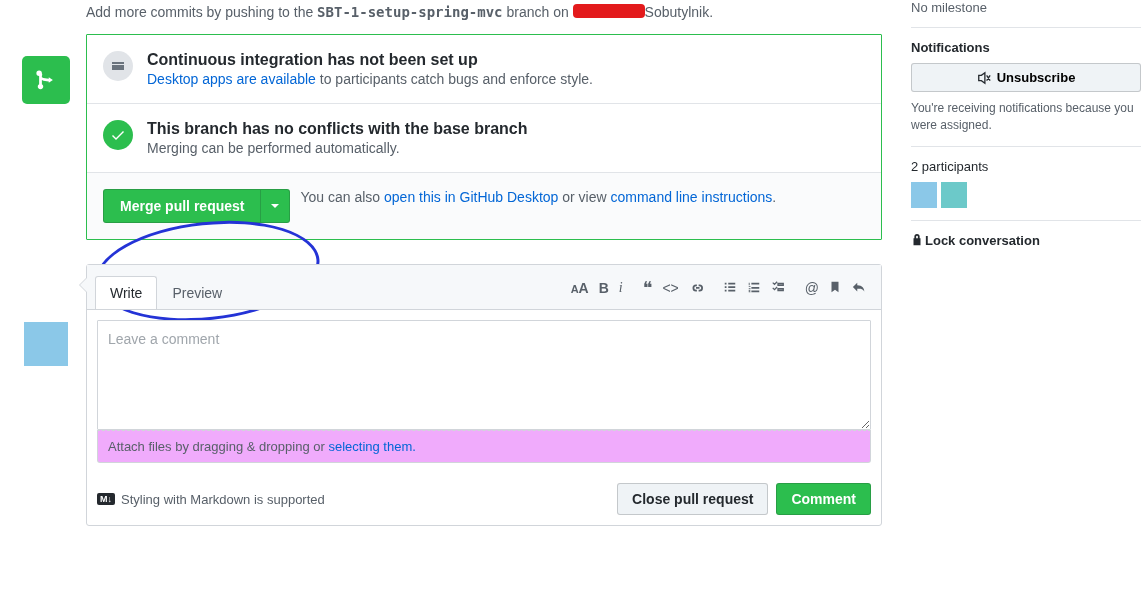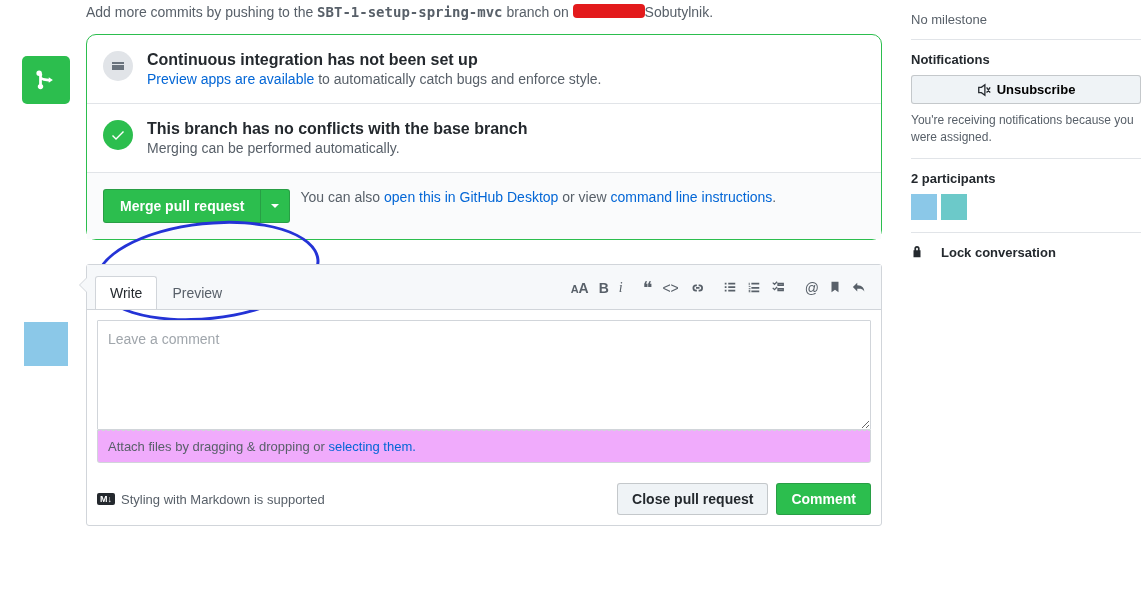--- a/index.html
+++ b/index.html
@@ -1,29 +1,29 @@
 <!DOCTYPE html>
 <html><head>
 <meta charset="utf-8">
 <style>
 *{box-sizing:border-box;margin:0;padding:0;font-family:-apple-system,BlinkMacSystemFont,"Segoe UI",Helvetica,Arial,sans-serif}
 body{background:#fff;color:#24292e;font-size:14px;width:1141px;height:608px;overflow:hidden;position:relative}
 a{color:#0366d6;text-decoration:none}
 .container{display:flex;align-items:flex-start;gap:16px;padding:0 0 0 0}
 .left-col{width:895px;position:relative}
-.right-col{width:230px;padding-top:12px}
+.right-col{width:230px;padding-top:0}
 .timeline-icon{width:48px;height:48px;border-radius:5px;background:#2cbe4e;display:flex;align-items:center;justify-content:center;position:absolute;left:22px;top:56px}
 .timeline-icon svg{fill:#fff}
 .avatar-box{width:44px;height:44px;position:absolute;left:24px;top:322px}
 .avatar-box .av{width:44px;height:44px;background:#8bc8e8;display:block}
 .main-area{margin-left:86px;width:796px;padding-top:4px}
 .hint{color:#586069;font-size:14px;margin-bottom:14px}
 .hint .branch{font-weight:600;font-family:SFMono-Regular,Consolas,Menlo,monospace}
 .hint .redact{display:inline-block;width:72px;height:14px;background:#e31a1c;border-radius:4px;vertical-align:middle;position:relative;top:-2px}
-.merge-box{border:1px solid #2cbe4e;border-radius:10px;overflow:visible;position:relative}
+.merge-box{border:1px solid #2cbe4e;border-radius:1px;overflow:visible;position:relative}
 .mb-sec{padding:16px;display:flex;align-items:flex-start;gap:14px}
 .mb-sec+.mb-sec{border-top:1px solid #e1e4e8}
 .icon-circ{width:30px;height:30px;border-radius:50%;display:flex;align-items:center;justify-content:center;flex:none}
 .icon-gray{background:#e1e4e8}
 .icon-green{background:#2cbe4e}
 .mb-title{font-weight:600;font-size:16px;color:#24292e;margin-bottom:2px}
 .mb-sub{color:#586069;font-size:14px}
 .mb-footer{background:#fafbfc;padding:16px;display:flex;align-items:flex-start;gap:10px;border-top:1px solid #e1e4e8}
 .merge-btn-grp{display:flex}
 .merge-btn{background:#2cbe4e;color:#fff;font-weight:600;font-size:14px;padding:8px 16px;border:1px solid rgba(27,31,35,.2);border-right:none;border-radius:3px 0 0 3px;cursor:pointer}
@@ -51,21 +51,21 @@
 .btn-default{background:#eff3f6;color:#24292e}
 .btn-primary{background:#2cbe4e;color:#fff}
 .spacer{flex:1}
 .side-sec{border-bottom:1px solid #e1e4e8;padding:12px 0;font-size:13px;color:#586069}
 .side-title{font-weight:600;color:#24292e;margin-bottom:8px;font-size:13px}
 .side-btn{width:100%;padding:6px;background:#eff3f6;border:1px solid rgba(27,31,35,.2);border-radius:3px;font-size:13px;font-weight:600;cursor:pointer;display:flex;align-items:center;justify-content:center;gap:6px}
 .side-note{font-size:12px;margin-top:8px;line-height:1.4}
 .participants{display:flex;gap:4px;margin-top:8px}
 .participants .p{width:26px;height:26px;background:#8bc8e8}
 .participants .p2{background:#6cc9c9}
-.lock-row{display:flex;align-items:flex-start;gap:18px;color:#24292e;font-weight:600;font-size:13px;cursor:pointer}
+.lock-row{display:flex;align-items:flex-start;gap:2px;color:#24292e;font-weight:600;font-size:13px;cursor:pointer}
 </style>
 </head>
 <body>
 
 <div class="container">
  <div class="left-col">
 
   <div class="timeline-icon">
     <svg width="22" height="22" viewBox="0 0 16 16">
           <path d="M5 3a2 2 0 1 0-2 2v6a2 2 0 1 0 2 0V8c1.5.8 3 1 5 1v1l3-2-3-2v1c-2 0-3.5-.2-5-1V5a2 2 0 0 0 0-2z"></path>
@@ -82,21 +82,21 @@
 
     <div class="merge-box">
       <div class="mb-sec">
         <div class="icon-circ icon-gray">
           <svg width="16" height="16" viewBox="0 0 16 16" fill="#6a737d">
                 <path d="M2 4h12v2H2zM2 7h12v5H2zM4 9h8v1H4z"></path>
               </svg>
         </div>
         <div>
           <div class="mb-title">Continuous integration has not been set up</div>
-          <div class="mb-sub"><a href="#">Preview apps are available</a><span> to automatically catch bugs and enforce style.</span></div>
+          <div class="mb-sub"><a href="#">Desktop apps are available</a><span> to participants catch bugs and enforce style.</span></div>
         </div>
       </div>
       <div class="mb-sec">
         <div class="icon-circ icon-green">
           <svg width="16" height="16" viewBox="0 0 16 16" fill="#fff">
                 <path d="M13 4L6 11 3 8l-1 1 4 4 8-8z"></path>
               </svg>
         </div>
         <div>
           <div class="mb-title">This branch has no conflicts with the base branch</div>
@@ -179,21 +179,21 @@
      <div class="side-title">Notifications</div>
      <button class="side-btn">
        <svg width="14" height="14" viewBox="0 0 16 16" fill="#24292e">
             <path d="M2 5h3l4-3v12l-4-3H2zM11 5l4 6M15 5l-4 6" stroke="#24292e" stroke-width="1.5" fill="none"></path>
           </svg>
        <span>Unsubscribe</span>
      </button>
      <div class="side-note">You're receiving notifications because you were assigned.</div>
    </div>
    <div class="side-sec">
-     <div style="font-weight:700;color:#24292e">2 participants</div>
+     <div style="font-weight:400;color:#24292e">2 participants</div>
      <div class="participants">
        <span class="p"></span>
        <span class="p p2"></span>
      </div>
    </div>
    <div class="side-sec" style="border-bottom:none">
      <div class="lock-row">
        <svg width="12" height="14" viewBox="0 0 12 16" fill="#24292e">
             <path d="M3 6V4a3 3 0 1 1 6 0v2h1v8H2V6zm2 0h2V4a1 1 0 1 0-2 0z"></path>
           </svg>

